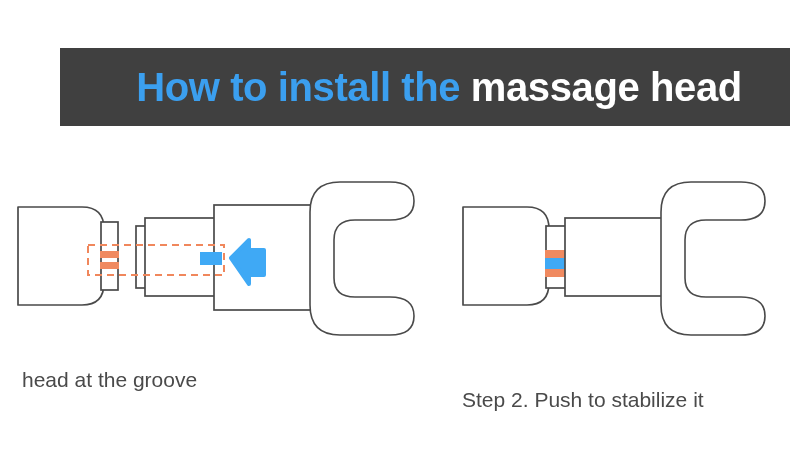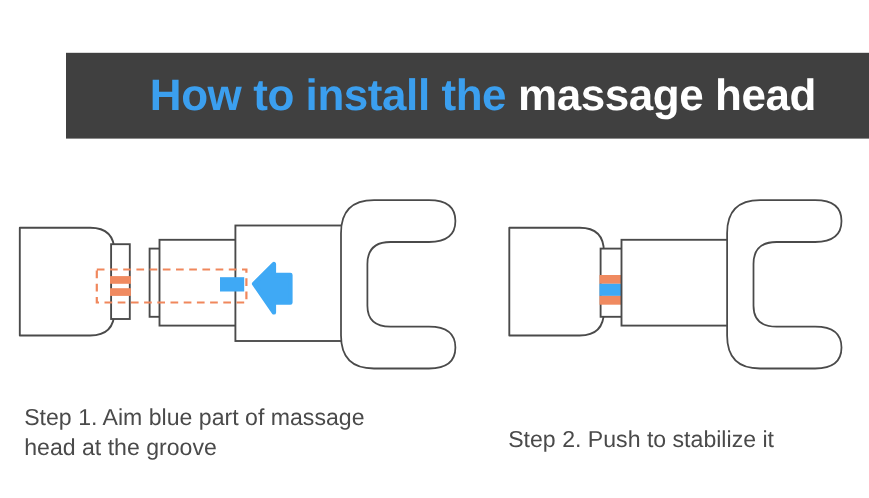--- a/index.html
+++ b/index.html
@@ -144,19 +144,18 @@
                Q 685 70 706 70
                L 741 70
                Q 765 70 765 51
                Q 765 32 741 32
                Z" fill="#ffffff" stroke="#4A4A4A" stroke-width="1.6" stroke-linejoin="round"></path>
     </g>
   </svg>
 </div>
 
 <div class="caption" id="caption-step1">
-  <span class="caption-line">Step 1. Aim blue part of massage</span>
   <span class="caption-line">head at the groove</span>
 </div>
 
 <div class="caption" id="caption-step2">
   <span class="caption-line">Step 2. Push to stabilize it</span>
 </div>
 
 </body></html>

